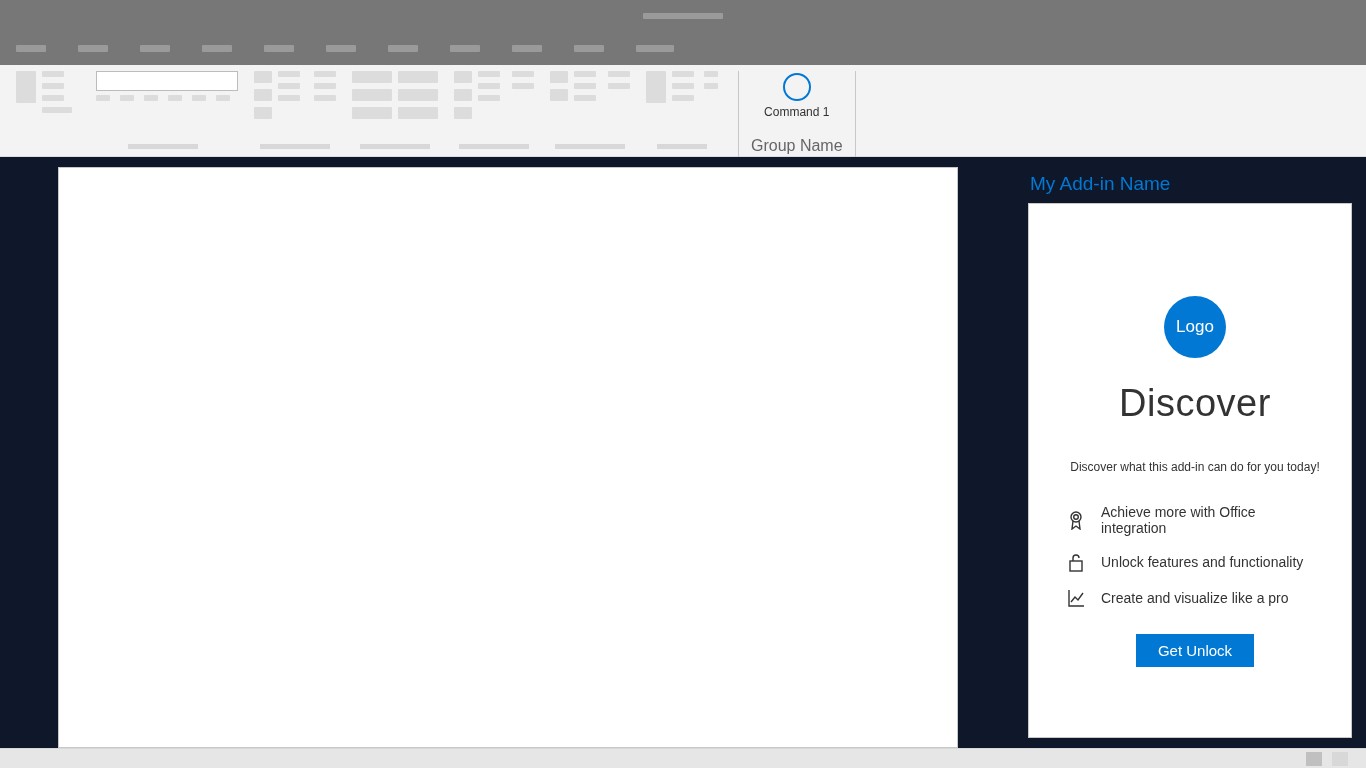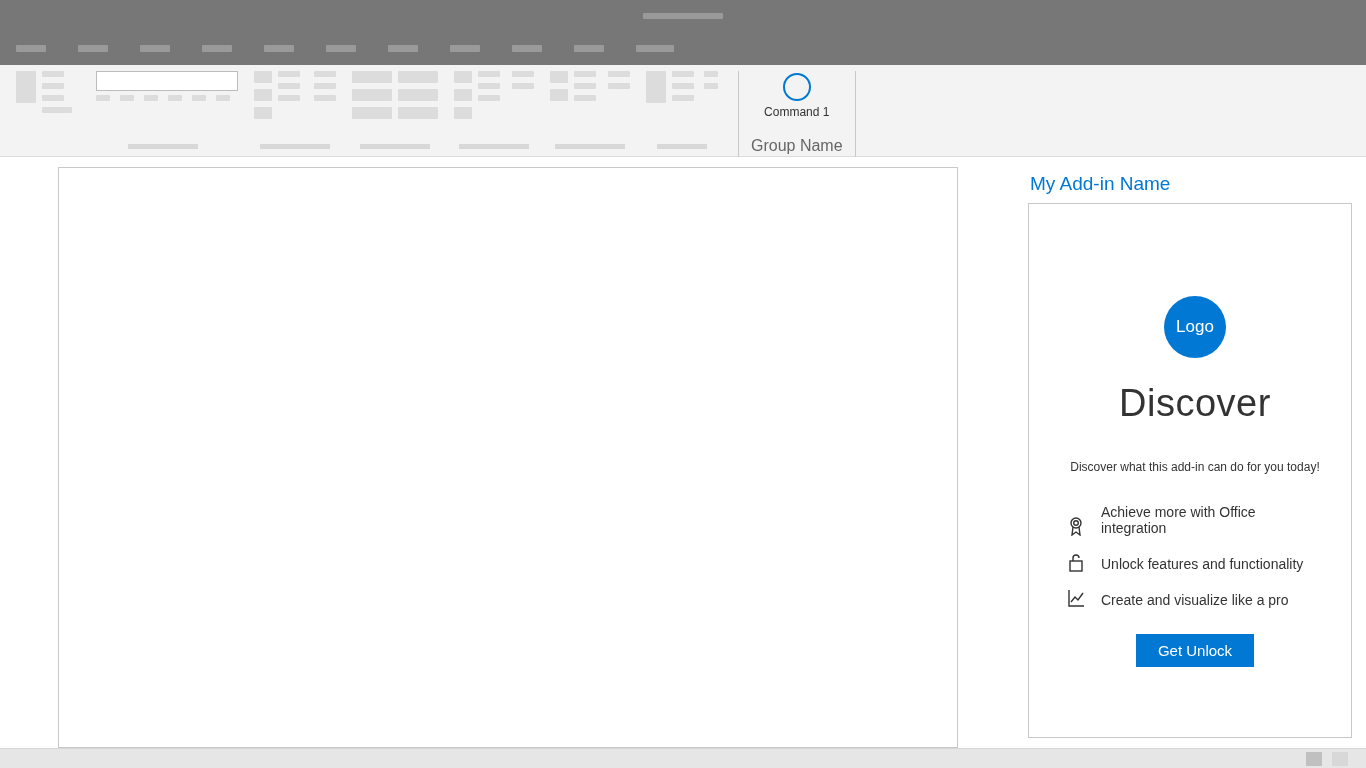--- a/index.html
+++ b/index.html
@@ -128,21 +128,21 @@
 .group-name-label {
   font-size: 16px;
   color: #666;
   margin-top: auto;
 }
 
 
 .doc-area {
   display: flex;
   height: calc(768px - 32px - 33px - 92px - 20px);
-  background: #ffffff;
+  background: #0f172a;
 }
 .doc-canvas-wrap {
   flex: 1;
   padding: 10px 30px 0 58px;
 }
 .doc-canvas {
   width: 900px;
   height: 100%;
   background: #fff;
   border: 1px solid #c8c8c8;
@@ -202,21 +202,21 @@
   margin-top: 28px;
   display: flex;
   flex-direction: column;
   gap: 16px;
   align-items: flex-start;
   width: 100%;
   padding: 0 10px;
 }
 .feature-row {
   display: flex;
-  align-items: flex-end;
+  align-items: center;
   gap: 16px;
   font-size: 14px;
   color: #333;
   text-align: left;
 }
 .feature-row svg { flex-shrink: 0; }
 .get-started-btn {
   margin-top: 26px;
   background: #0078d4;
   color: #fff;

